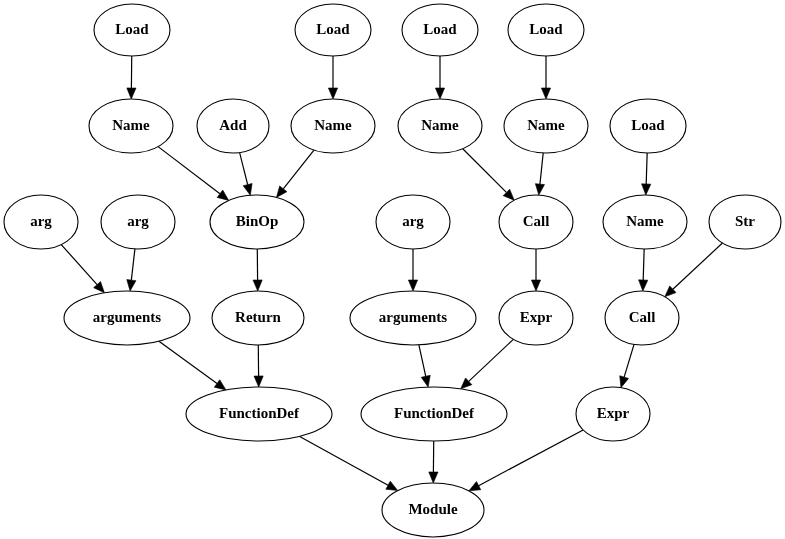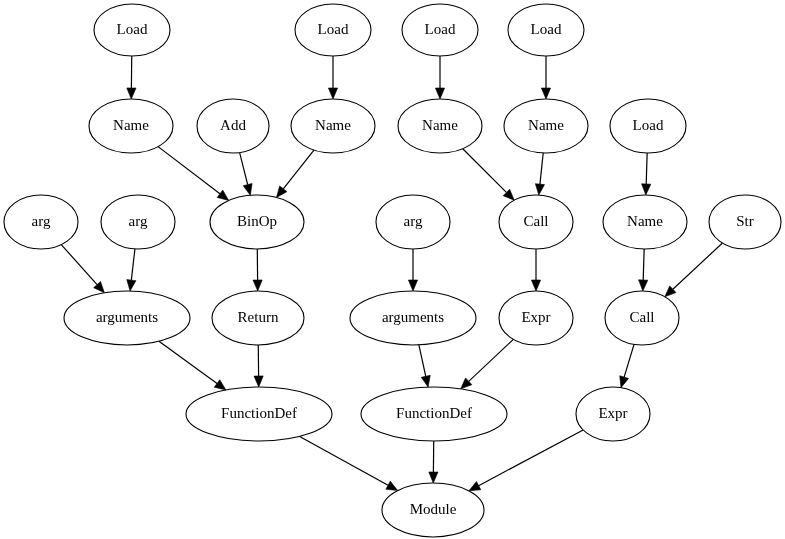--- a/index.html
+++ b/index.html
@@ -9,20 +9,21 @@
   }
   body {
     font-family: "Liberation Serif", "DejaVu Serif", serif;
   }
   #graph-canvas {
     position: relative;
     width: 785px;
     height: 539px;
     background: #ffffff;
     overflow: hidden;
+    font-weight: bold;
   }
   svg#graph-svg {
     position: absolute;
     top: 0;
     left: 0;
     width: 785px;
     height: 539px;
     display: block;
   }
   .node-ellipse {

